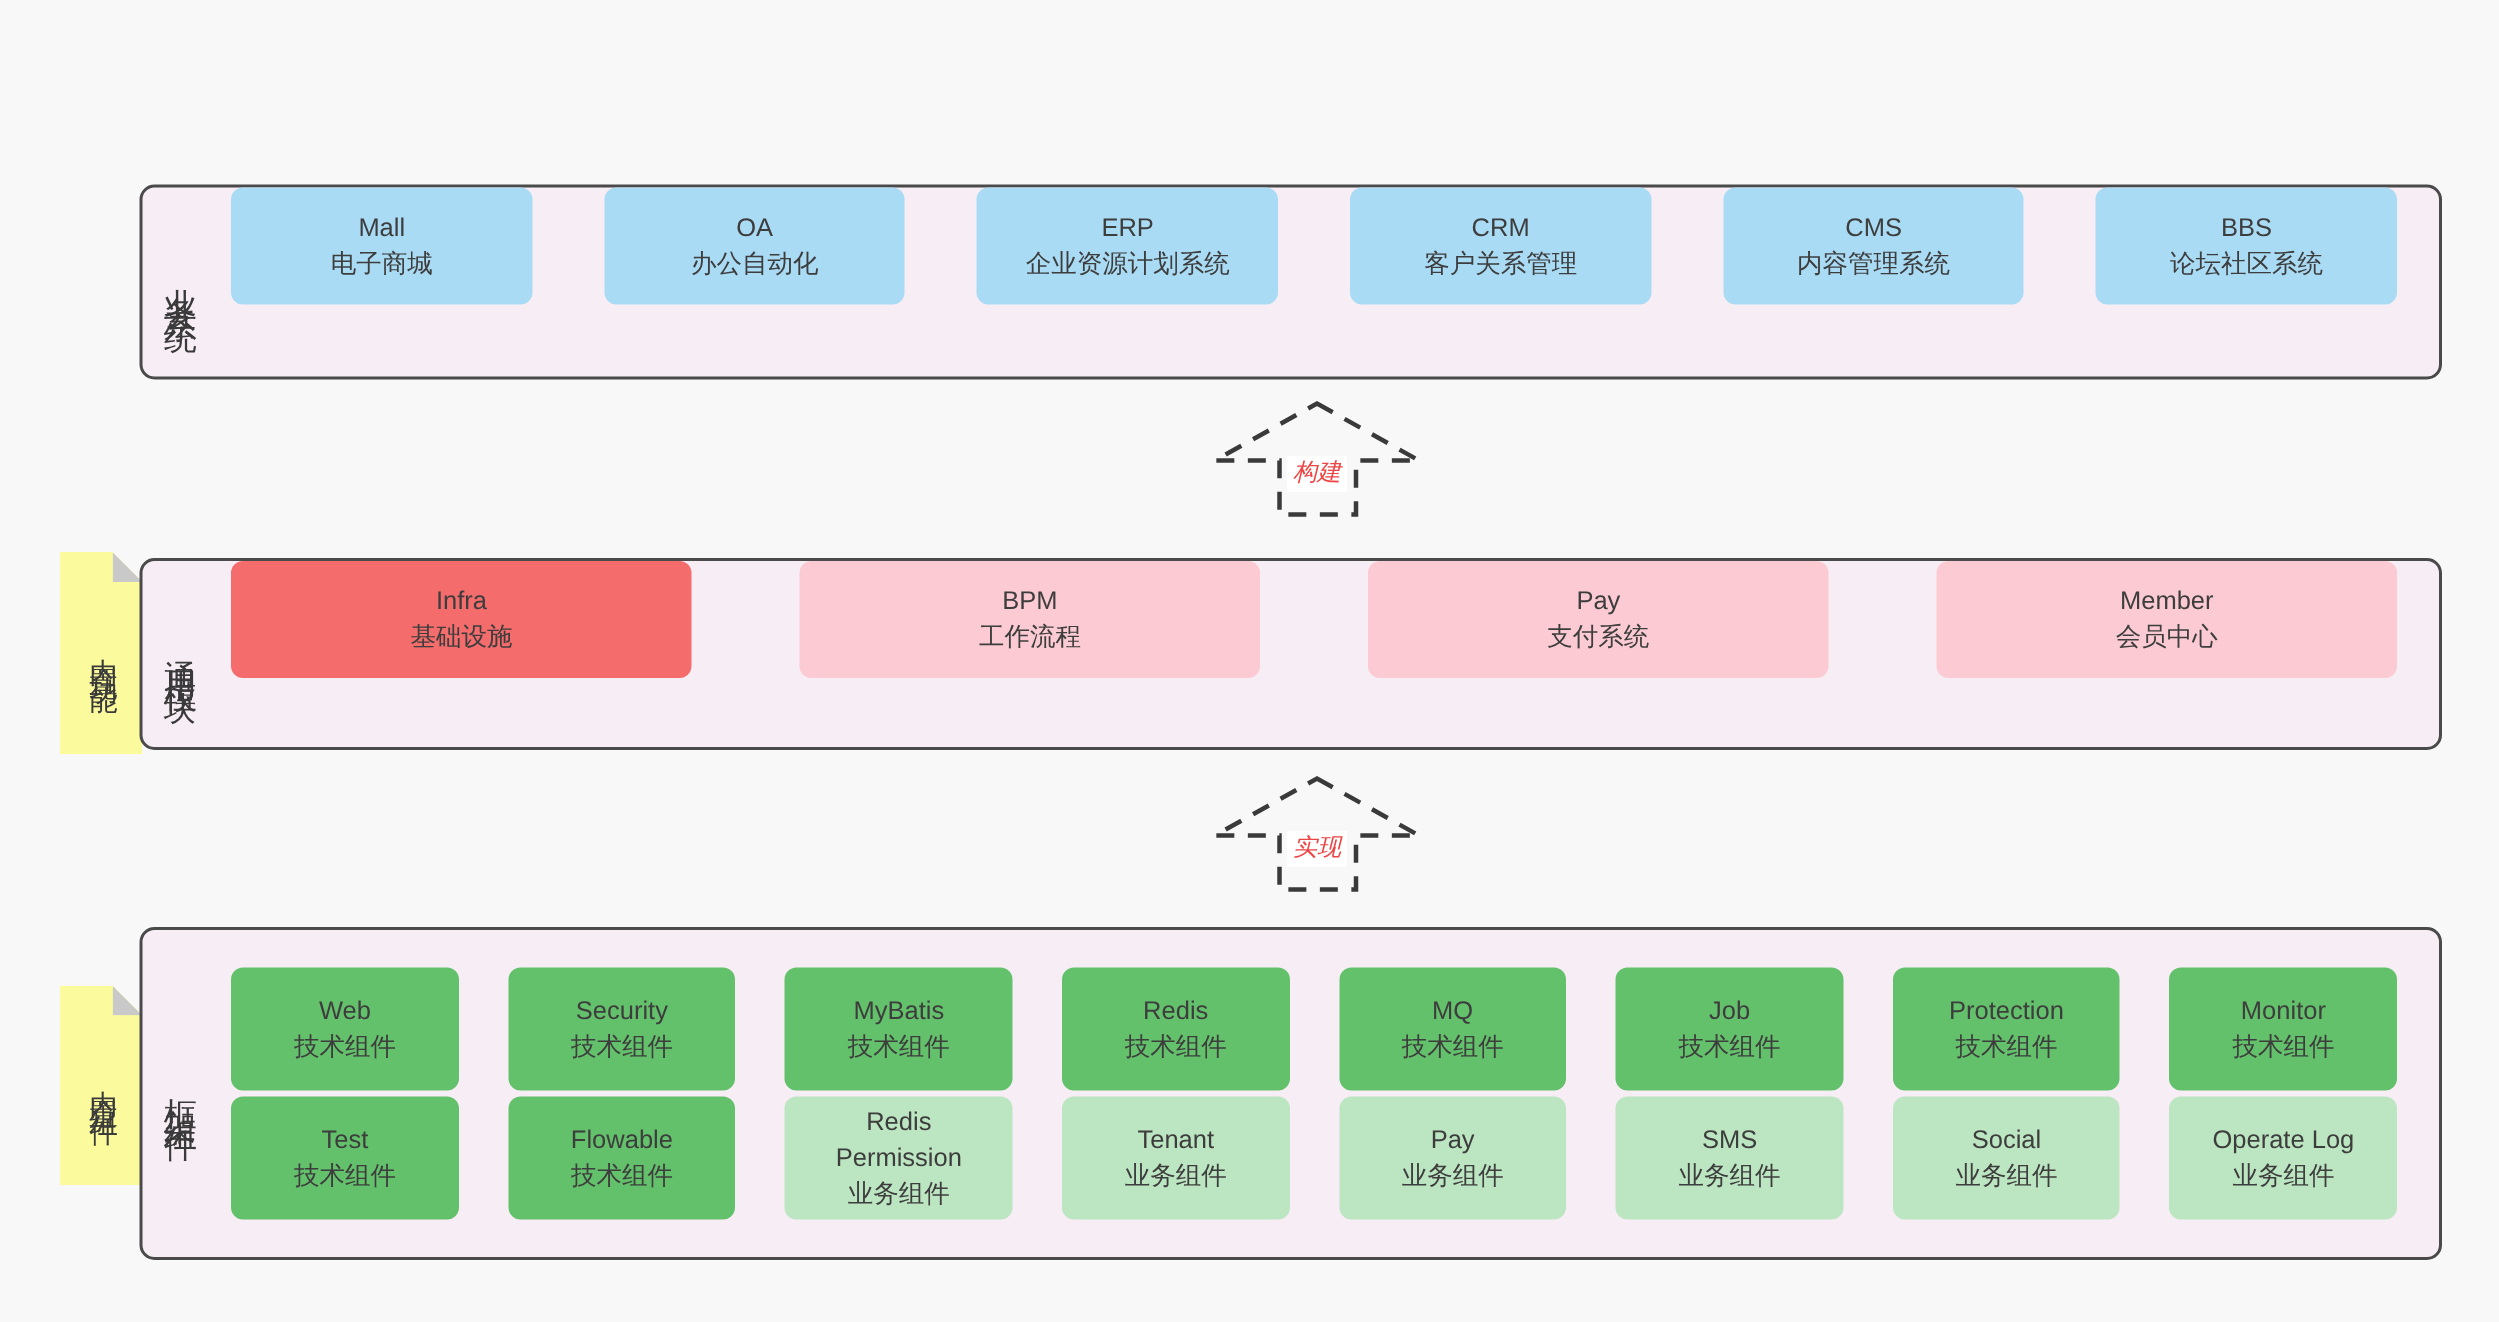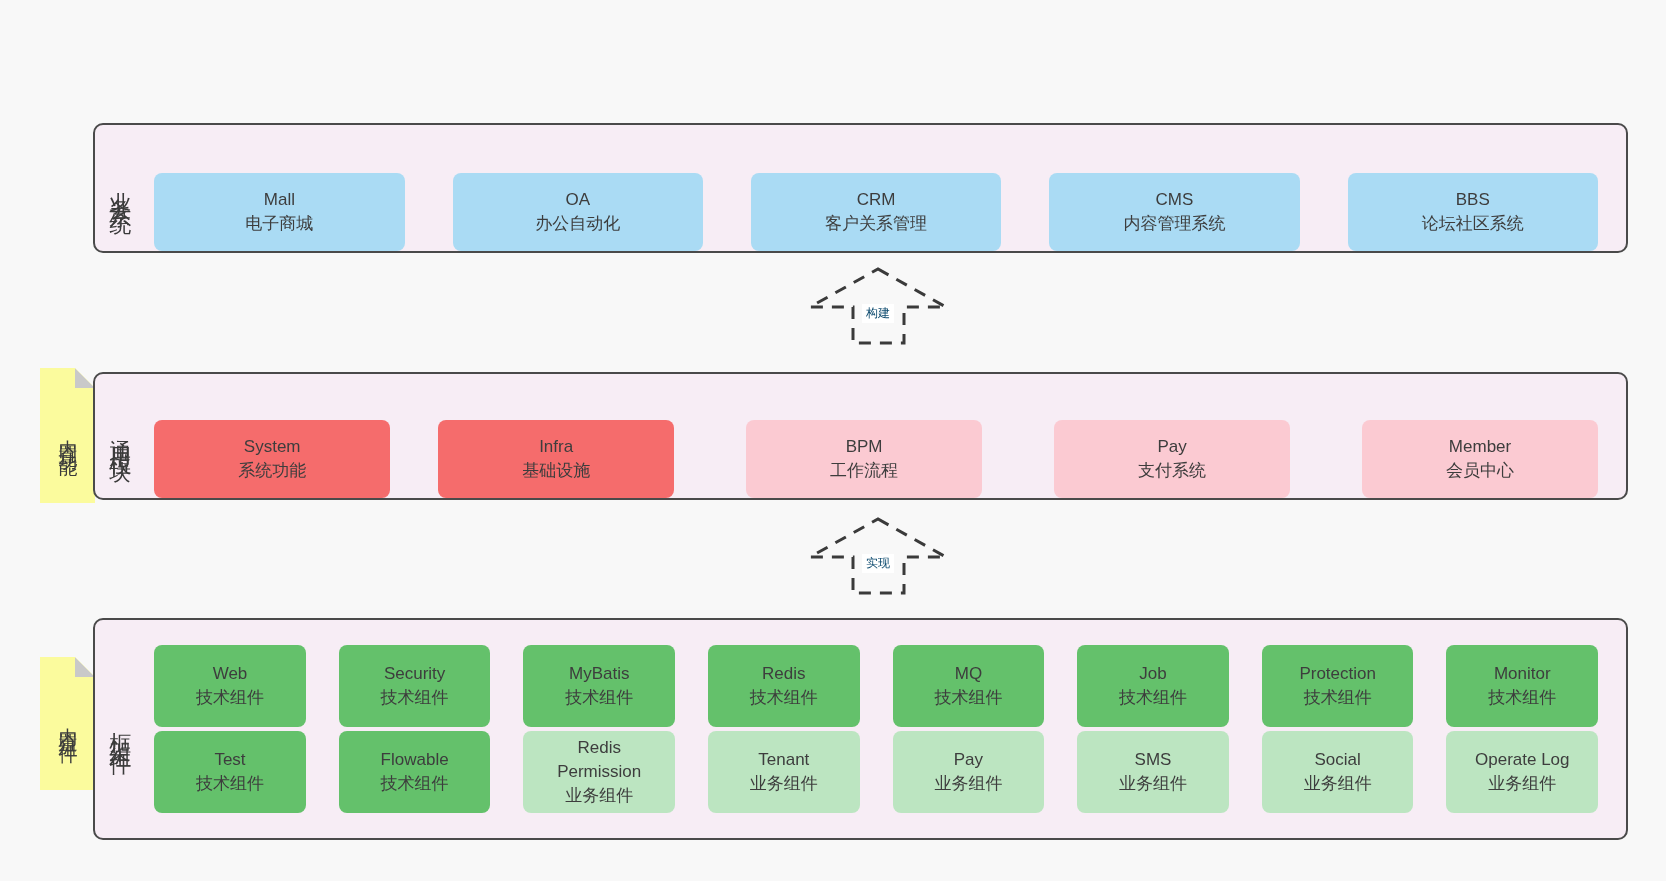--- a/index.html
+++ b/index.html
@@ -20,21 +20,21 @@
   #band-modules{top:372px;height:128px;}
   #band-framework{top:618px;height:222px;}
 
   .band-label{
     writing-mode:vertical-rl;text-orientation:upright;
     font-size:22px;letter-spacing:7px;color:#3a3a3a;
     align-self:center;margin-left:13px;margin-right:10px;line-height:1.1;
   }
 
   .band-content{
-    flex:1;display:flex;align-items:flex-end;gap:48px;
+    flex:1;display:flex;align-items:flex-start;gap:48px;
     padding:0 28px 0 12px;min-width:0;
   }
   .band-content.cols{flex-direction:column;justify-content:center;gap:4px;align-items:stretch;}
   .brow{display:flex;gap:33px;}
 
   
   .box{
     flex:1;height:78px;border-radius:8px;
     display:flex;flex-direction:column;align-items:center;justify-content:center;
     text-align:center;font-size:17px;line-height:1.42;color:#3d3d3d;
@@ -65,22 +65,22 @@
     font-size:19px;letter-spacing:6px;color:#3a3a3a;line-height:1.1;
   }
 
   
   .arrow{position:absolute;width:142px;height:80px;z-index:0;}
   #arrow-build{left:807px;top:266px;}
   #arrow-implement{left:807px;top:516px;}
   .arrow svg{display:block;}
   .arrow-label{
     position:absolute;left:50%;top:38px;transform:translateX(-50%);
-    background:#ffffff;padding:1px 4px;font-size:12px;color:#0c4a6e;
-    white-space:nowrap;line-height:1.4;
+    background:#ffffff;padding:1px 4px;font-size:16px;color:#ef4444;
+    white-space:nowrap;line-height:1.4;font-style:italic;
   }
 </style>
 </head>
 <body>
 
 <div class="stage">
 
   <div class="sticky" id="sticky-functions">
     <span class="sticky-fold"></span>
     <span class="sticky-label">内置功能</span>
@@ -108,42 +108,42 @@
     <div class="band-content">
       <div class="box c-blue">
         <div class="box-name">Mall</div>
         <div class="box-desc">电子商城</div>
       </div>
       <div class="box c-blue">
         <div class="box-name">OA</div>
         <div class="box-desc">办公自动化</div>
       </div>
       <div class="box c-blue">
+        <div class="box-name">ERP</div>
+        <div class="box-desc">企业资源计划系统</div>
+      </div>
+      <div class="box c-blue">
         <div class="box-name">CRM</div>
         <div class="box-desc">客户关系管理</div>
       </div>
       <div class="box c-blue">
         <div class="box-name">CMS</div>
         <div class="box-desc">内容管理系统</div>
       </div>
       <div class="box c-blue">
         <div class="box-name">BBS</div>
         <div class="box-desc">论坛社区系统</div>
       </div>
     </div>
   </div>
 
   <div class="band" id="band-modules">
     <div class="band-label">通用模块</div>
     <div class="band-content">
       <div class="box c-red">
-        <div class="box-name">System</div>
-        <div class="box-desc">系统功能</div>
-      </div>
-      <div class="box c-red">
         <div class="box-name">Infra</div>
         <div class="box-desc">基础设施</div>
       </div>
       <div class="box c-pink">
         <div class="box-name">BPM</div>
         <div class="box-desc">工作流程</div>
       </div>
       <div class="box c-pink">
         <div class="box-name">Pay</div>
         <div class="box-desc">支付系统</div>

